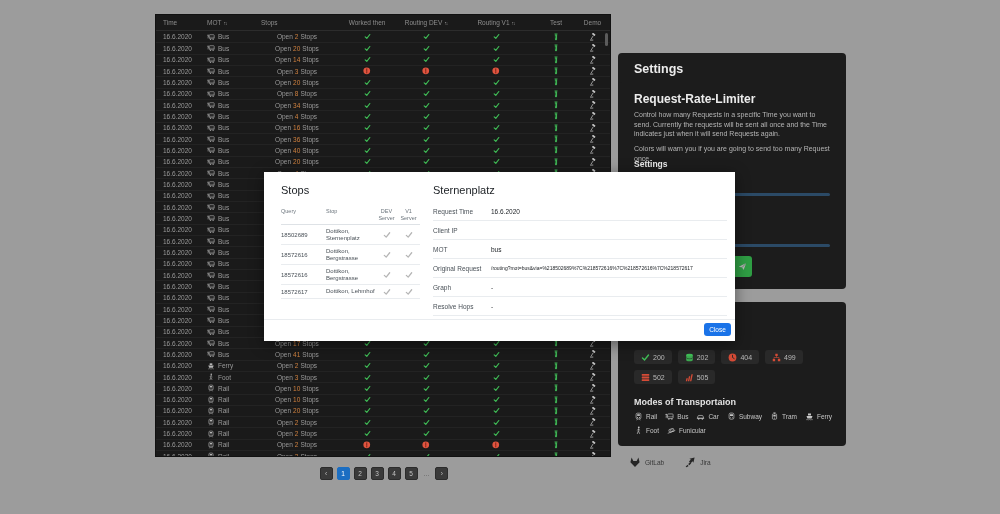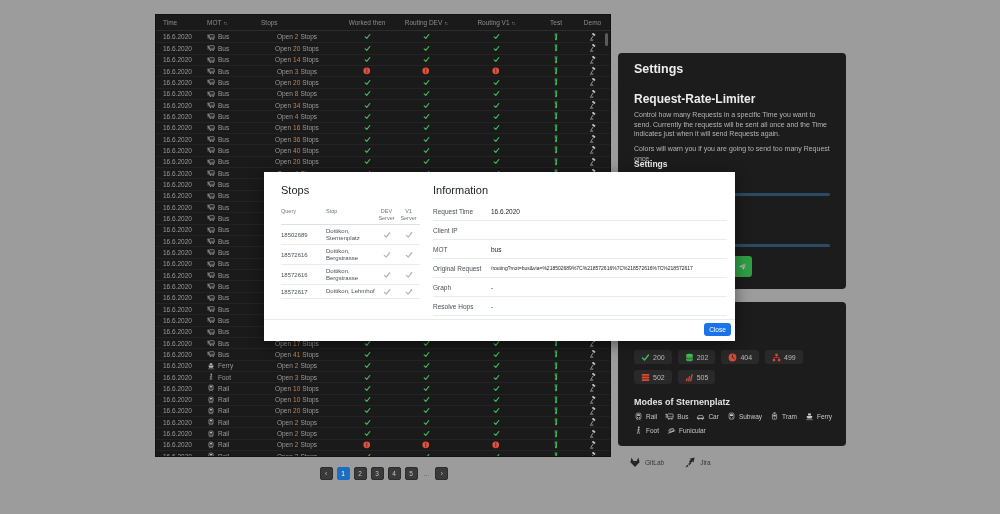--- a/index.html
+++ b/index.html
@@ -2354,21 +2354,21 @@
               <g transform="skewX(-12)">
                 <rect x="3.4" y="7" width="1.8" height="4" fill="currentColor"></rect>
                 <rect x="6.2" y="4.4" width="1.8" height="6.6" fill="currentColor"></rect>
                 <rect x="9" y="1.8" width="1.8" height="9.2" fill="currentColor"></rect>
               </g>
             </svg>
           </span>
           <span>505</span>
         </div>
       </div>
-    <div class="p-title modes-title">Modes of Sternenplatz</div>
+    <div class="p-title modes-title">Modes of Transportaion</div>
     <div class="modes" id="modes">
         <div class="mode-item">
           <span class="icn " style="width:9px;height:9px">
             <svg viewBox="0 0 12 12">
               <rect x="2.8" y="1.6" width="6.4" height="7.6" rx="1.8" fill="none" stroke="currentColor" stroke-width=".9"></rect>
               <rect x="4.2" y="3" width="3.6" height="2.2" fill="currentColor"></rect>
               <circle cx="4.6" cy="7.4" r=".8" fill="currentColor"></circle>
               <circle cx="7.4" cy="7.4" r=".8" fill="currentColor"></circle>
               <path d="M3.6 11 L4.7 9.4 M8.4 11 L7.3 9.4" stroke="currentColor" stroke-width=".8"></path>
             </svg>
@@ -2471,21 +2471,21 @@
             <path d="M4.2 8.1 L6.1 6.2 L7.2 7.3 L5.3 9.2 Z" fill="currentColor"></path>
             <path d="M1.6 10.7 L3.5 8.8 L4.6 9.9 L2.7 11.2 Z" fill="currentColor"></path>
           </svg>
         </span>
         <span>Jira</span>
       </div>
     </div>
 
   <div class="modal">
     <div class="m-title stops-title">Stops</div>
-    <div class="m-title info-title">Information</div>
+    <div class="m-title info-title">Sternenplatz</div>
     <div class="stops-table">
       <div class="s-grid s-head" id="stopsHead">
           <div class="s-th left">Query</div>
           <div class="s-th left">Stop</div>
           <div class="s-th">DEV<br>Server</div>
           <div class="s-th">V1<br>Server</div>
         </div>
       <div id="stopsBody">
           <div class="s-grid s-row">
             <div class="s-query">18502689</div>

